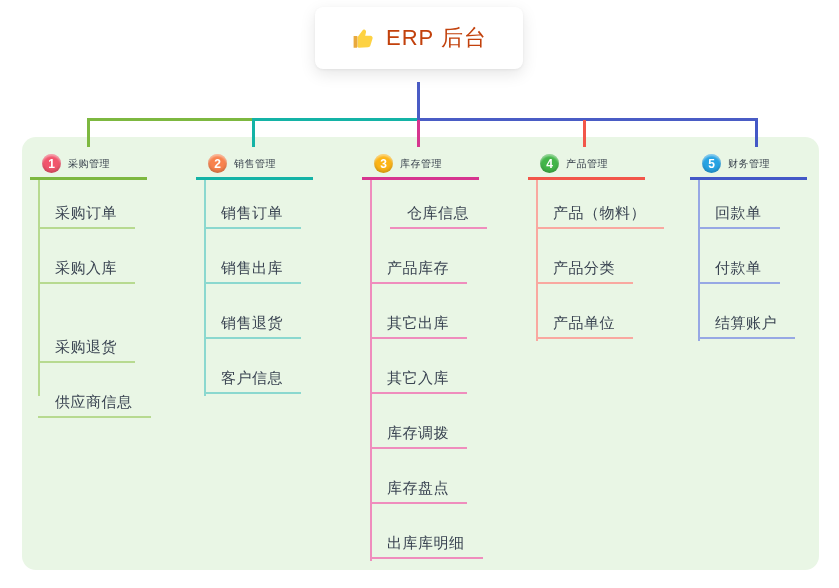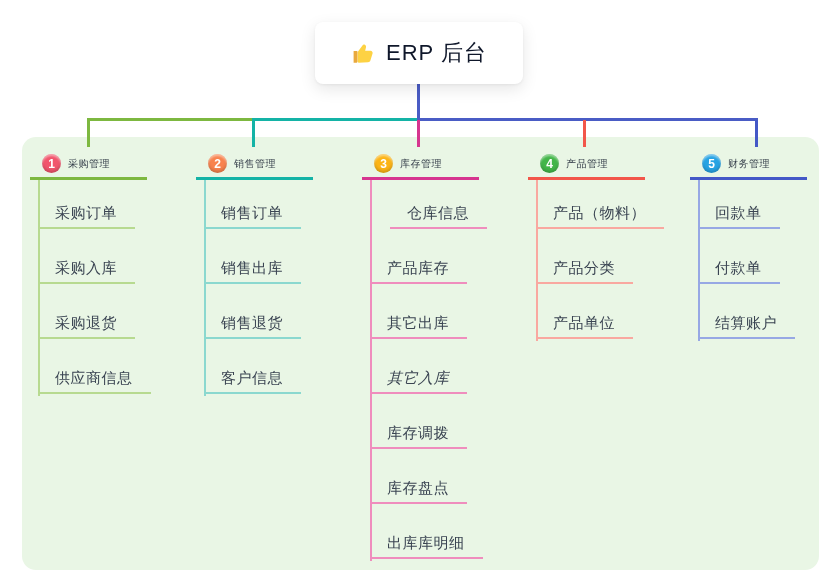--- a/index.html
+++ b/index.html
@@ -1,22 +1,22 @@
 <!DOCTYPE html>
 <html><head>
 <meta charset="utf-8">
 <style>
   html,body{margin:0;padding:0;}
   body{width:839px;height:588px;background:#ffffff;font-family:"Liberation Sans","DejaVu Sans",sans-serif;overflow:hidden;position:relative;}
   #stage{position:absolute;left:0;top:0;width:839px;height:588px;}
   .panel{position:absolute;left:22px;top:137px;width:797px;height:433px;border-radius:14px;z-index:0;}
-  .root-card{position:absolute;left:315px;top:22px;width:208px;height:62px;background:#fff;border-radius:8px;
+  .root-card{position:absolute;left:315px;top:7px;width:208px;height:62px;background:#fff;border-radius:8px;
     box-shadow:0 1px 3px rgba(0,0,0,.05),0 5px 16px rgba(0,0,0,.10);
     display:flex;align-items:center;justify-content:center;gap:10px;
-    font-size:22px;color:#0f172a;font-weight:500;letter-spacing:1px;z-index:3;cursor:default;}
+    font-size:22px;color:#c2410c;font-weight:500;letter-spacing:1px;z-index:3;cursor:default;}
   .hline{position:absolute;top:118px;height:3px;z-index:1;}
   .drop{position:absolute;top:120px;height:27px;width:3px;z-index:1;}
   .rootline{position:absolute;left:417px;top:82px;width:3px;height:37px;z-index:2;}
   .branch{position:absolute;z-index:2;}
   .topic{box-sizing:border-box;width:117px;height:30px;border-bottom:3px solid;display:flex;align-items:center;gap:7px;padding-left:12px;cursor:default;}
   .badge{width:19px;height:19px;border-radius:50%;color:#fff;font-size:12px;font-weight:bold;
     display:flex;align-items:center;justify-content:center;flex:0 0 auto;
     box-shadow:inset 0 2px 2px rgba(255,255,255,.45), inset 0 -2px 3px rgba(0,0,0,.18);}
   .topic-label{font-size:10px;color:#353e4a;font-weight:500;letter-spacing:.5px;white-space:nowrap;}
   .children{position:relative;}
@@ -53,21 +53,21 @@
         <div class="topic-label">采购管理</div>
       </div>
       <div class="children">
         <div class="vline" style="background: rgb(183, 218, 144); height: 216px;"></div>
         <div class="child first" style="border-bottom-color: rgb(183, 218, 144);">
           <span>采购订单</span>
         </div>
         <div class="child" style="border-bottom-color: rgb(183, 218, 144);">
           <span>采购入库</span>
         </div>
-        <div class="child" style="border-bottom-color: rgb(183, 218, 144);">
+        <div class="child" style="border-bottom-color: rgb(183, 218, 144); margin-top: 24px;">
           <span>采购退货</span>
         </div>
         <div class="child" style="border-bottom-color: rgb(183, 218, 144);">
           <span>供应商信息</span>
         </div>
       </div>
     </div>
     <div class="branch" style="left: 196px; top: 150px;">
       <div class="topic" style="border-bottom-color: rgb(20, 179, 166);">
         <div class="badge" style="background: rgb(248, 131, 78);">2</div>
@@ -98,21 +98,21 @@
         <div class="vline" style="background: rgb(239, 141, 189); height: 381px;"></div>
         <div class="child first" style="border-bottom-color: rgb(239, 141, 189); margin-left: 28px;">
           <span>仓库信息</span>
         </div>
         <div class="child" style="border-bottom-color: rgb(239, 141, 189);">
           <span>产品库存</span>
         </div>
         <div class="child" style="border-bottom-color: rgb(239, 141, 189);">
           <span>其它出库</span>
         </div>
-        <div class="child" style="border-bottom-color: rgb(239, 141, 189); font-style: italic;">
+        <div class="child" style="border-bottom-color: rgb(239, 141, 189);">
           <span>其它入库</span>
         </div>
         <div class="child" style="border-bottom-color: rgb(239, 141, 189);">
           <span>库存调拨</span>
         </div>
         <div class="child" style="border-bottom-color: rgb(239, 141, 189);">
           <span>库存盘点</span>
         </div>
         <div class="child" style="border-bottom-color: rgb(239, 141, 189);">
           <span>出库库明细</span>

